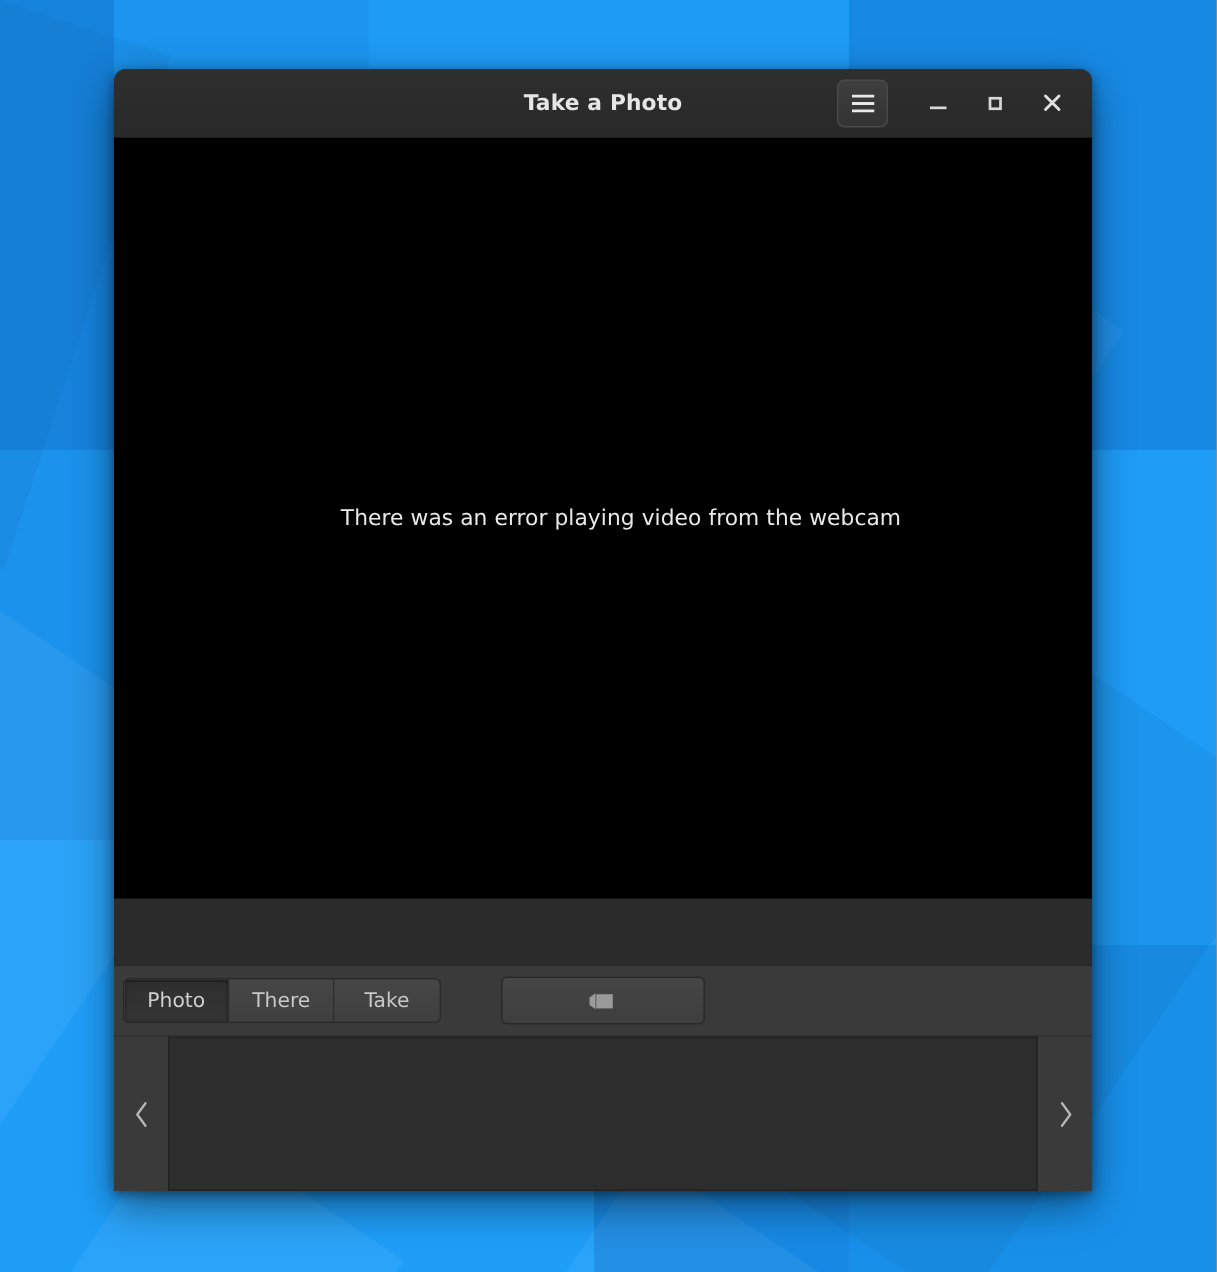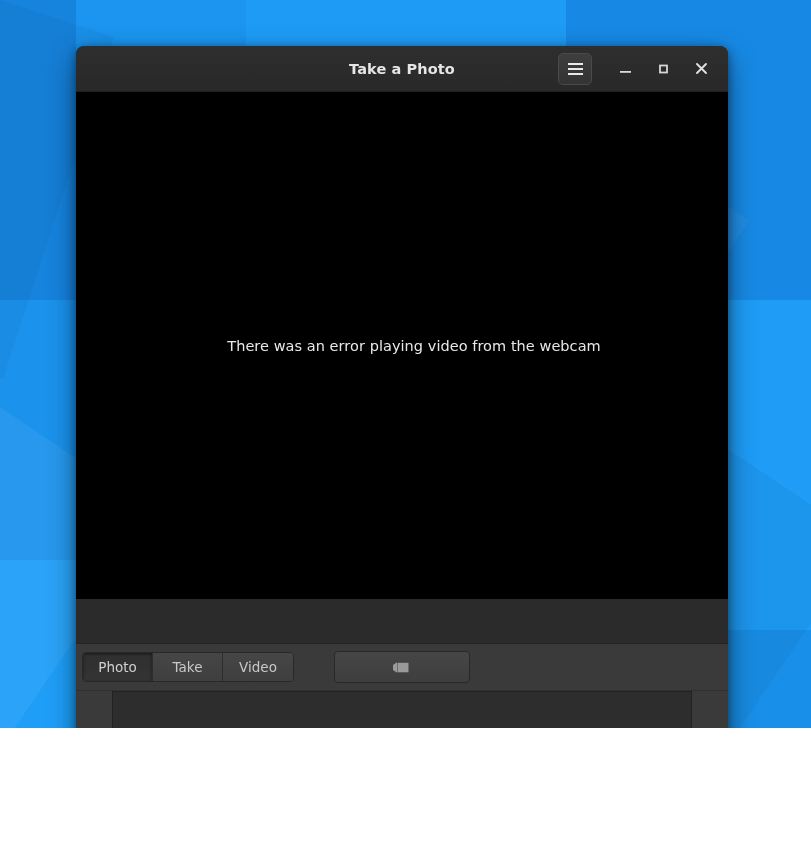--- a/index.html
+++ b/index.html
@@ -8,21 +8,21 @@
     width: 811px;
     height: 848px;
     overflow: hidden;
     font-family: "DejaVu Sans", "Liberation Sans", sans-serif;
   }
 
   
   #desktop {
     position: relative;
     width: 811px;
-    height: 728px;
+    height: 848px;
     background: #1a8fe8;
     overflow: hidden;
   }
   .facet {
     position: absolute;
     pointer-events: none;
   }
   
   .f1 { left: 0;   top: 0;    width: 76px;  height: 848px; background: #1683dd; }
   .f2 { left: 76px; top: 0;   width: 170px; height: 230px; background: #1b95ef; }
@@ -311,22 +311,22 @@
     </div>
 
     <div id="video-area">
       <div id="video-error">There was an error playing video from the webcam</div>
     </div>
 
     <div id="toolbar">
 
       <div class="seg-group">
         <div class="seg-btn active">Photo</div>
+        <div class="seg-btn">There</div>
         <div class="seg-btn">Take</div>
-        <div class="seg-btn">Video</div>
       </div>
 
       <div id="capture-button">
         <span>
           <svg class="icon" width="20" height="13" viewBox="0 0 20 13">
             <path d="M1 4 L5 1.2 L5 11.8 L1 9 Z" fill="#9a9a9a"></path>
             <rect x="5.5" y="1.8" width="11" height="9.5" fill="#9a9a9a"></rect>
           </svg>
         </span>
       </div>

